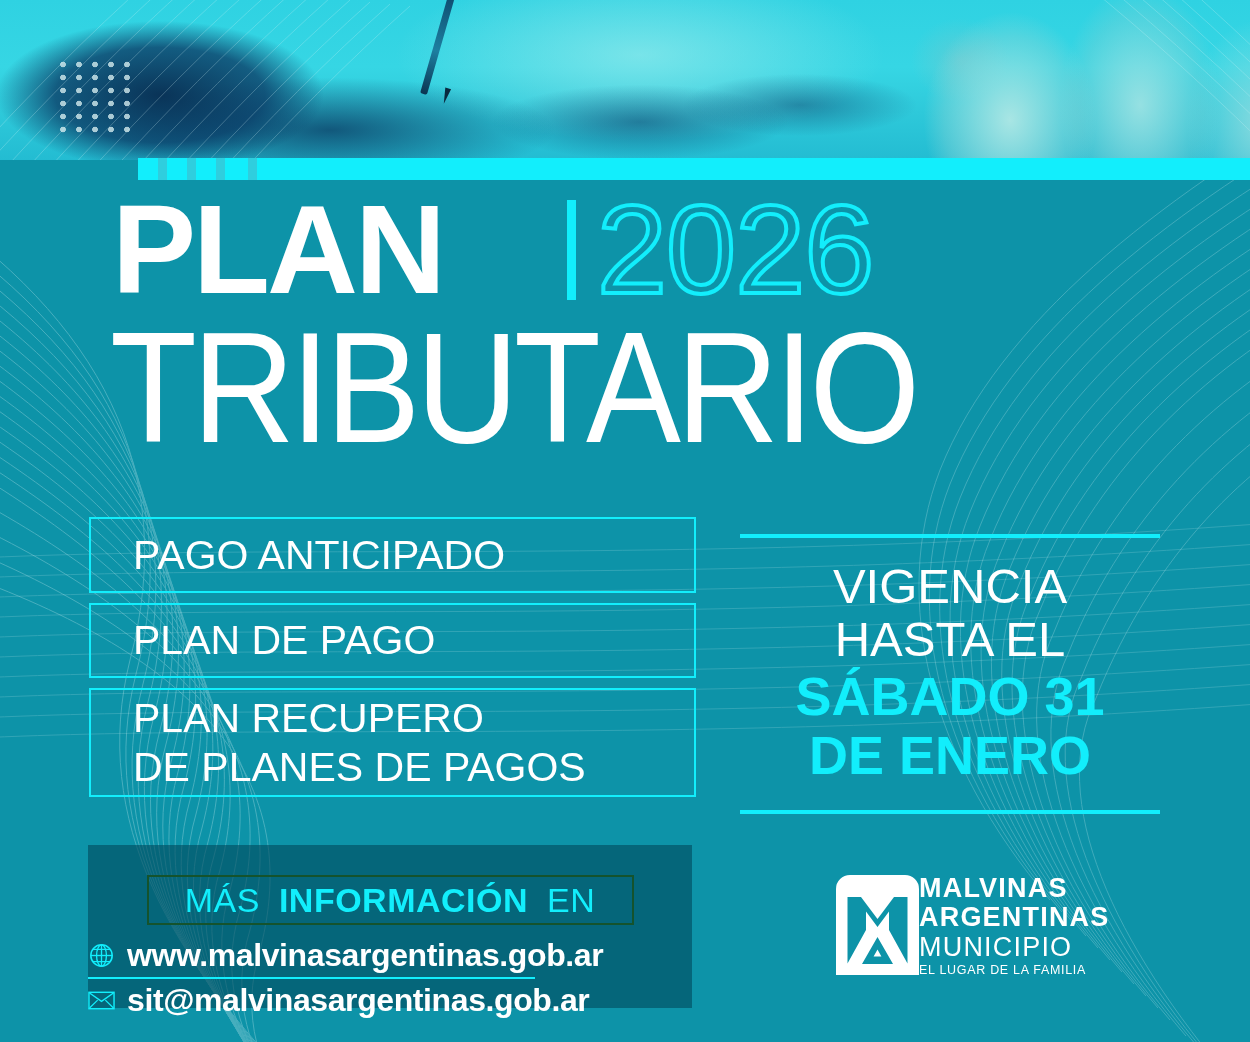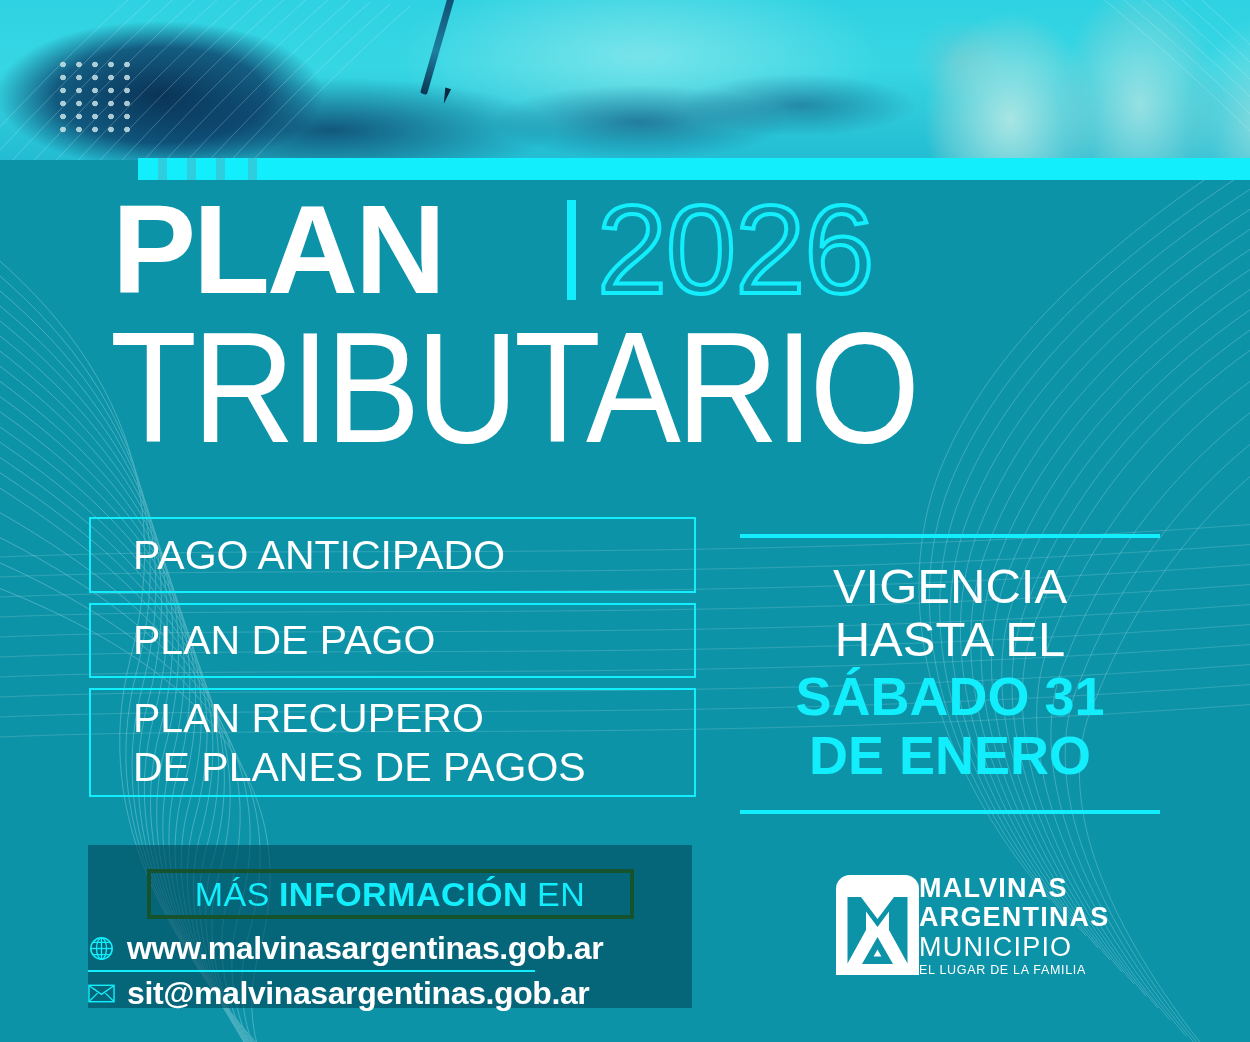--- a/index.html
+++ b/index.html
@@ -218,28 +218,28 @@
 
   
   .contact {
     position: absolute;
     left: 88px; top: 845px;
     width: 604px; height: 163px;
     background: rgba(2, 74, 94, 0.62);
     padding: 20px 0 0 0;
   }
   .info-badge {
-    margin: 4px auto;
+    margin: 10px auto;
     width: 487px;
     height: 50px;
-    border: 4px solid #14532d;
+    border: 2px solid #14532d;
     display: flex;
     align-items: center;
     justify-content: center;
-    gap: 9px;
+    gap: 19px;
   }
   .badge-light {
     color: #12eefc;
     font-size: 34px;
     font-weight: 400;
     letter-spacing: 0.5px;
   }
   .badge-bold {
     color: #12eefc;
     font-size: 34px;

